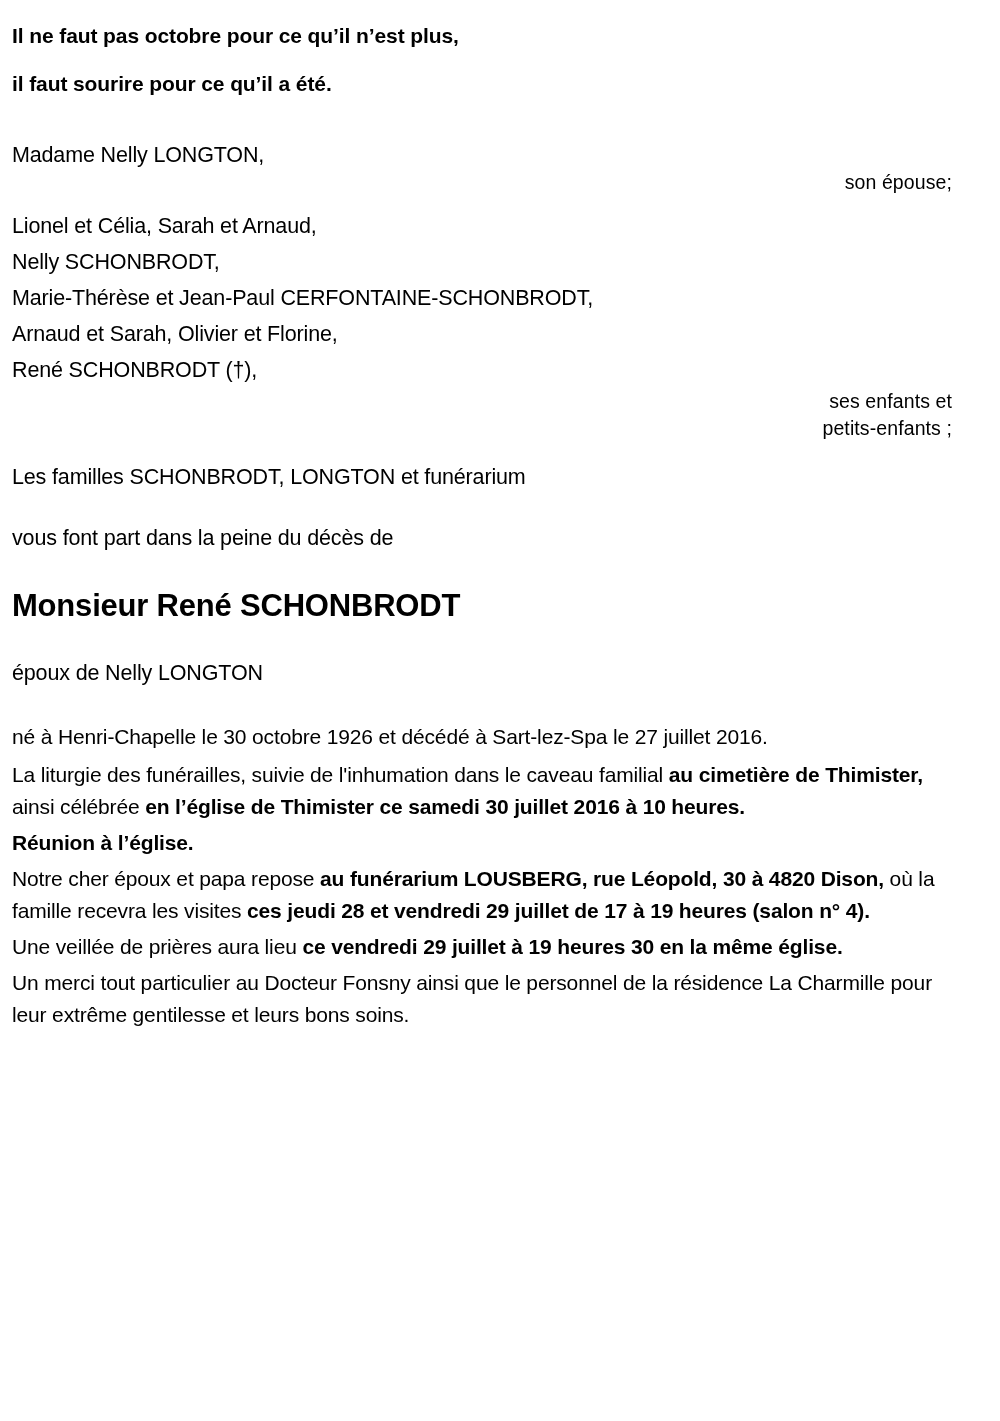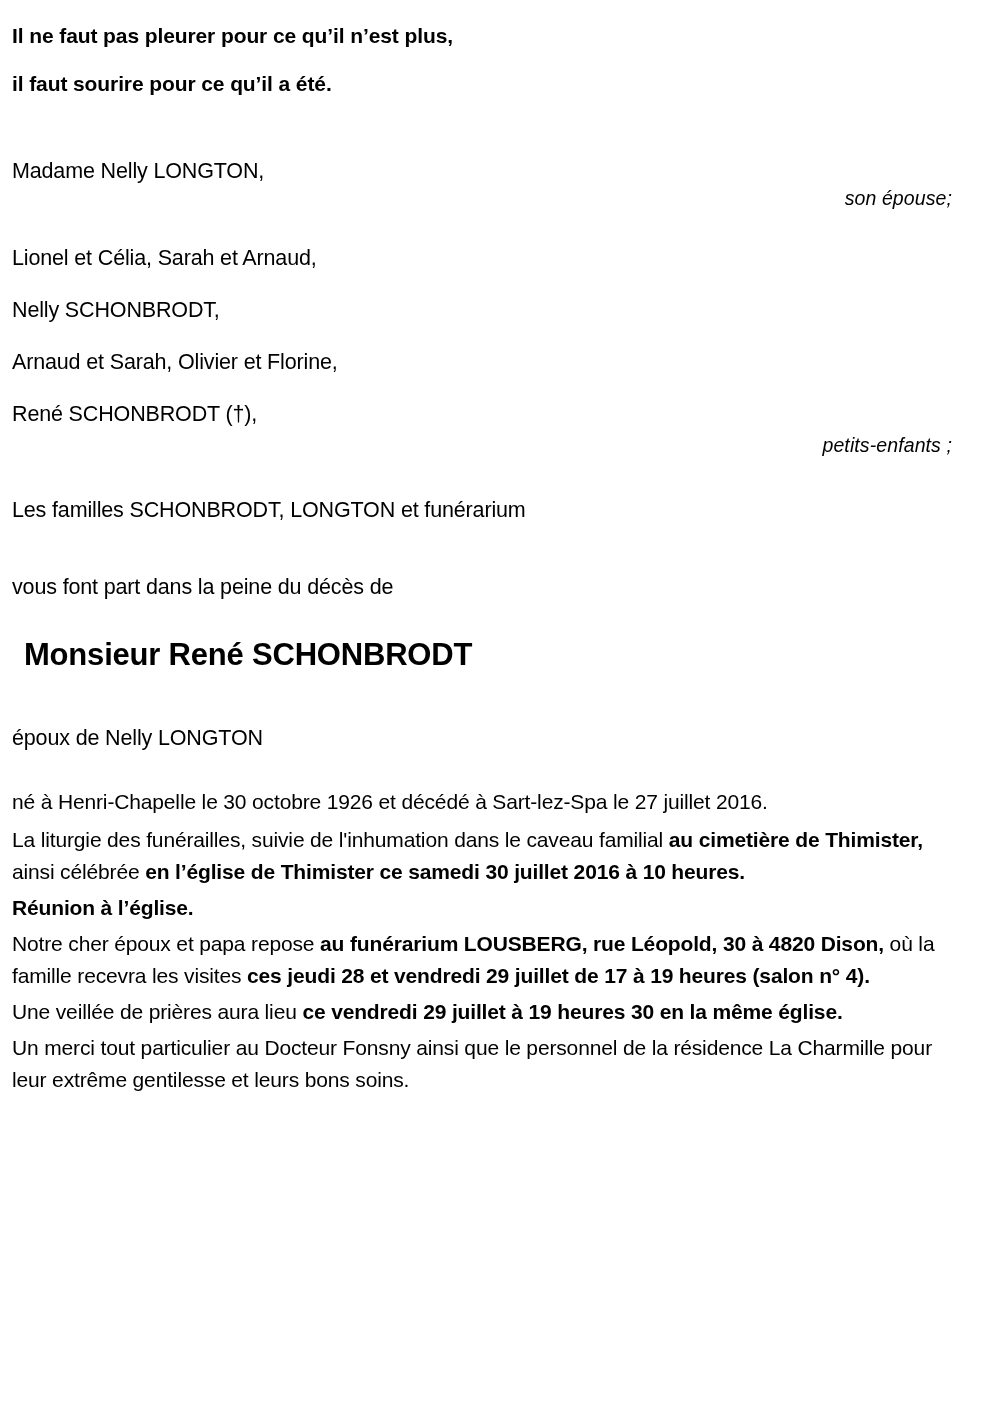--- a/index.html
+++ b/index.html
@@ -32,53 +32,50 @@
     line-height: 48px;
     letter-spacing: -0.1px;
     font-stretch: condensed;
   }
 
   
   .body-line {
     font-size: 21.5px;
     line-height: 27px;
     letter-spacing: -0.15px;
-    margin-top: 16px;
   }
 
   .spacer-lg { height: 34px; }
   .spacer-md { height: 22px; }
   .spacer-sm { height: 12px; }
 
   
   .rel-row {
     position: relative;
     min-height: 27px;
   }
   .rel-note {
     text-align: right;
-    font-style: italic;
     font-size: 19.5px;
     line-height: 27px;
     letter-spacing: 0.1px;
     padding-right: 4px;
   }
 
   .names-block .body-line {
     line-height: 36px;
   }
 
   
   .headline {
     font-weight: bold;
     font-size: 31px;
     line-height: 40px;
     letter-spacing: -0.2px;
     font-stretch: condensed;
-    margin-left: 12px;
   }
 
   
   .para {
     font-size: 21px;
     line-height: 32px;
     letter-spacing: -0.15px;
     margin-bottom: 6px;
     max-width: 960px;
   }
@@ -87,40 +84,42 @@
   }
   .para-tight { margin-bottom: 4px; }
 </style>
 </head>
 <body>
 
 <div class="page">
   <div class="inner">
 
     <div>
-      <div class="quote">Il ne faut pas pleurer pour ce qu’il n’est plus,</div>
+      <div class="quote">Il ne faut pas octobre pour ce qu’il n’est plus,</div>
       <div class="quote">il faut sourire pour ce qu’il a été.</div>
     </div>
 
     <div class="spacer-lg"></div>
 
     <div class="rel-row">
       <div class="body-line">Madame Nelly LONGTON,</div>
       <div class="rel-note">son épouse;</div>
     </div>
 
     <div class="spacer-sm"></div>
 
     <div class="names-block">
       <div class="body-line">Lionel et Célia, Sarah et Arnaud,</div>
       <div class="body-line">Nelly SCHONBRODT,</div>
+      <div class="body-line">Marie-Thérèse et Jean-Paul CERFONTAINE-SCHONBRODT,</div>
       <div class="body-line">Arnaud et Sarah, Olivier et Florine,</div>
       <div class="body-line">René SCHONBRODT (†),</div>
     </div>
 
+    <div class="rel-note">ses enfants et</div>
     <div class="rel-note">petits-enfants&nbsp;;</div>
 
     <div class="spacer-md"></div>
 
     <div class="body-line">Les familles SCHONBRODT, LONGTON et funérarium</div>
 
     <div class="spacer-lg"></div>
 
     <div class="body-line">vous font part dans la peine du décès de</div>
 

